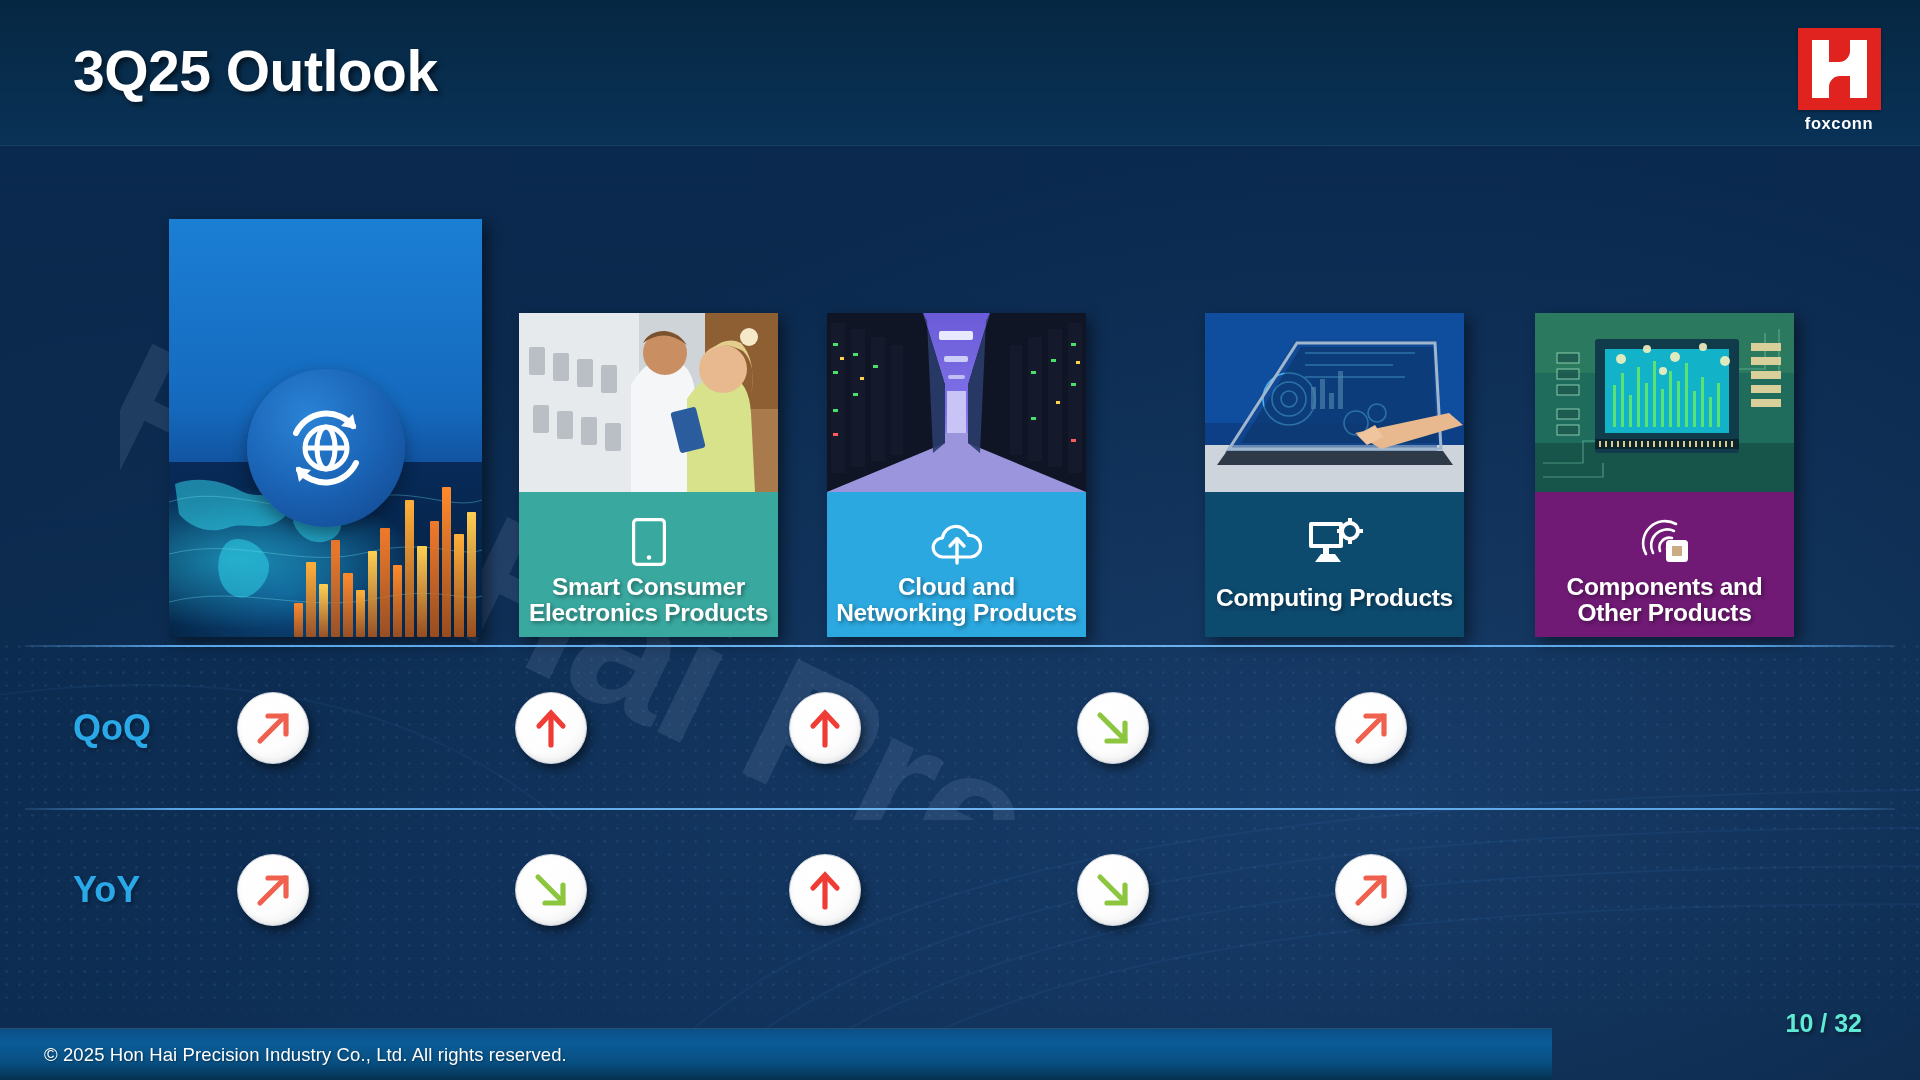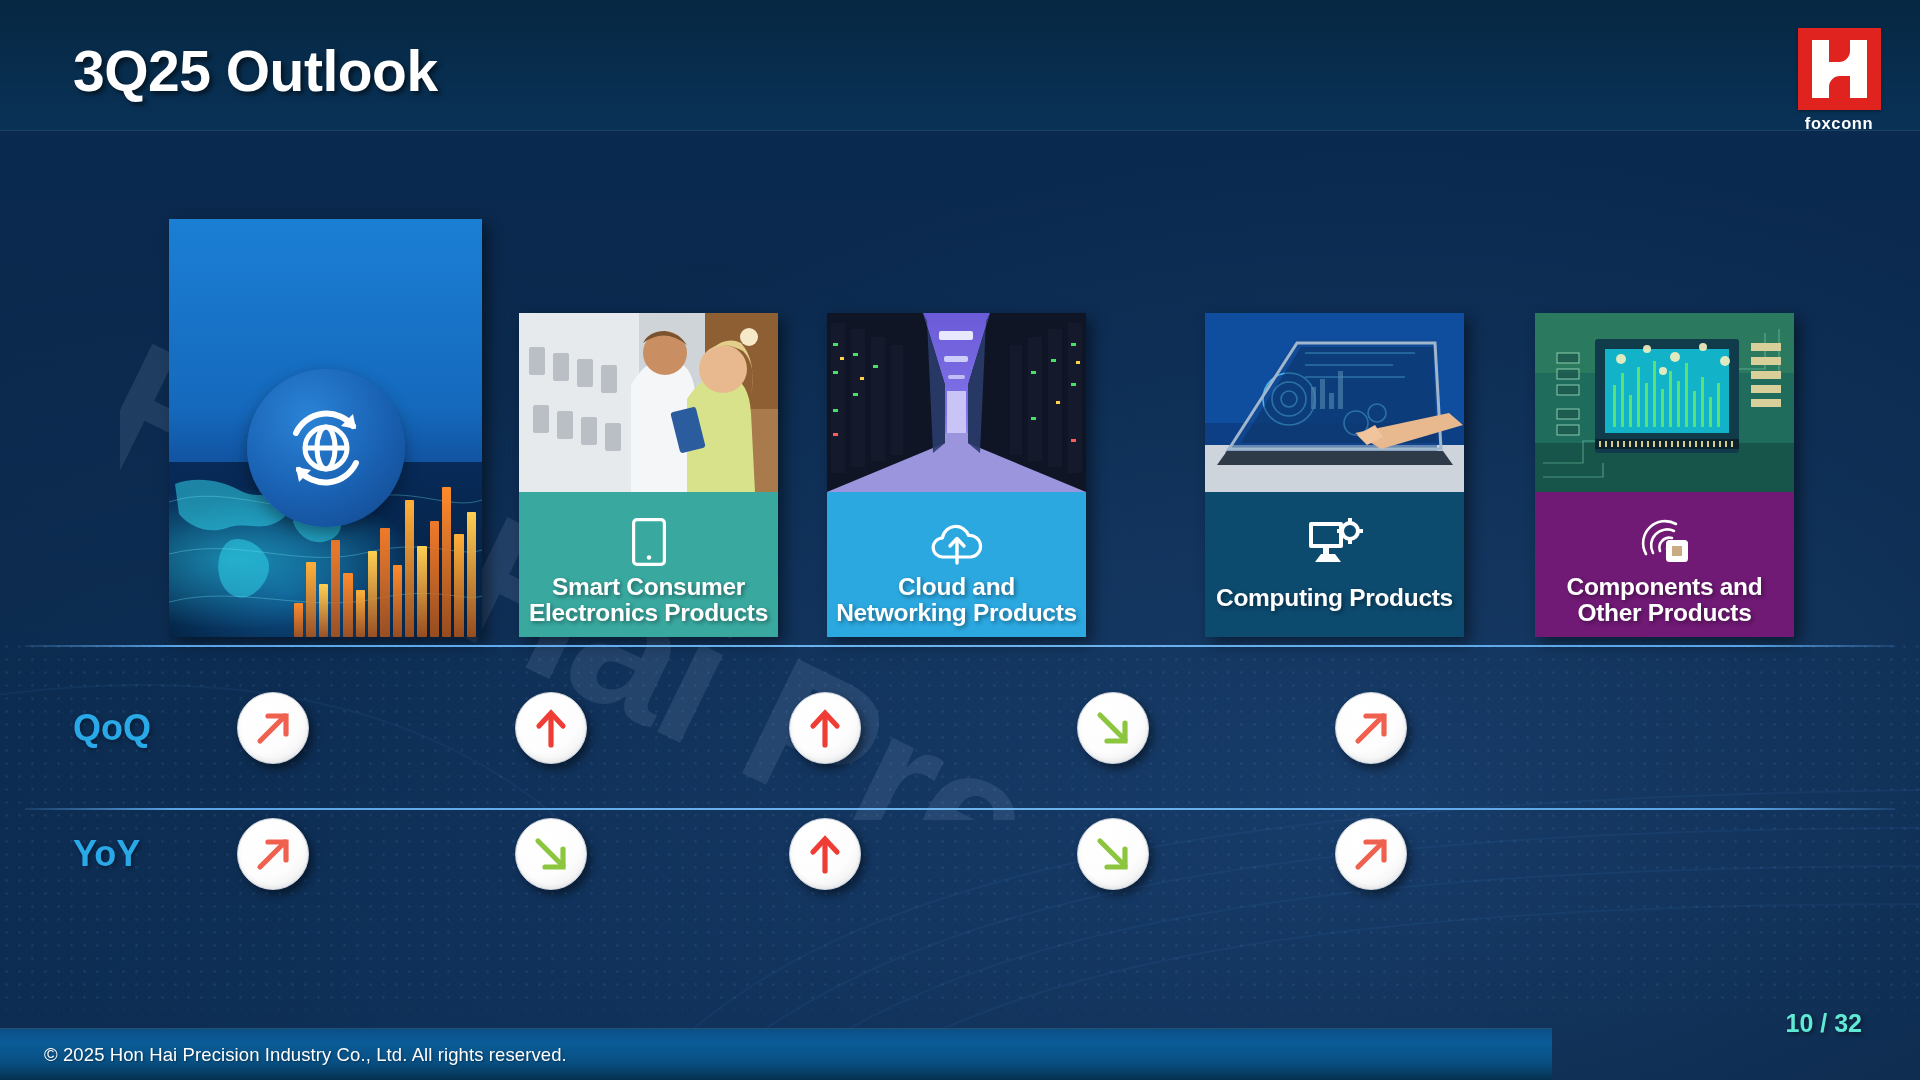--- a/index.html
+++ b/index.html
@@ -23,21 +23,21 @@
   }
   .bg-dots{
     position:absolute; left:0; right:0; top:640px; bottom:70px;
     background-image:radial-gradient(rgba(120,175,235,.10) 1px, transparent 1.6px);
     background-size:13px 13px;
   }
   .bg-curves{ position:absolute; inset:0; opacity:.5; }
 
   
   #header{
-    position:absolute; left:0; top:0; width:1920px; height:131px;
+    position:absolute; left:0; top:0; width:1920px; height:146px;
     background:linear-gradient(180deg,#072game 0%, #072744 0%, #083053 100%);
     background:linear-gradient(180deg,#062742 0%,#093257 100%);
     border-bottom:1px solid rgba(120,175,235,.18);
   }
   #page-title{
     position:absolute; left:73px; top:38px;
     font-size:57px; font-weight:bold; color:#ffffff;
     letter-spacing:-.5px;
     text-shadow:3px 3px 5px rgba(0,0,0,.55);
   }
@@ -133,21 +133,21 @@
   
   .divider{
     position:absolute; left:25px; width:1870px; height:2px;
     background:linear-gradient(90deg,rgba(90,160,230,.15) 0%, #5aa4e6 8%, #6fb4ee 50%, #5aa4e6 92%, rgba(90,160,230,.15) 100%);
   }
   #divider-1{ top:645px; }
   #divider-2{ top:808px; }
 
   .ind-row{ position:absolute; left:0; width:1920px; height:160px; }
   #row-qoq{ top:648px; }
-  #row-yoy{ top:774px;padding-left:28px; }
+  #row-yoy{ top:810px;padding-left:28px; }
   .ind-label{
     position:absolute; left:73px; top:50%; transform:translateY(-50%);
     font-size:36px; font-weight:bold; color:#2aa9e8;
     text-shadow:2px 2px 4px rgba(0,0,0,.35);
   }
   .arrow-cell{
     position:absolute; top:50%; transform:translate(-50%,-50%);
     width:72px; height:72px;
   }
   .arrow-circle{

